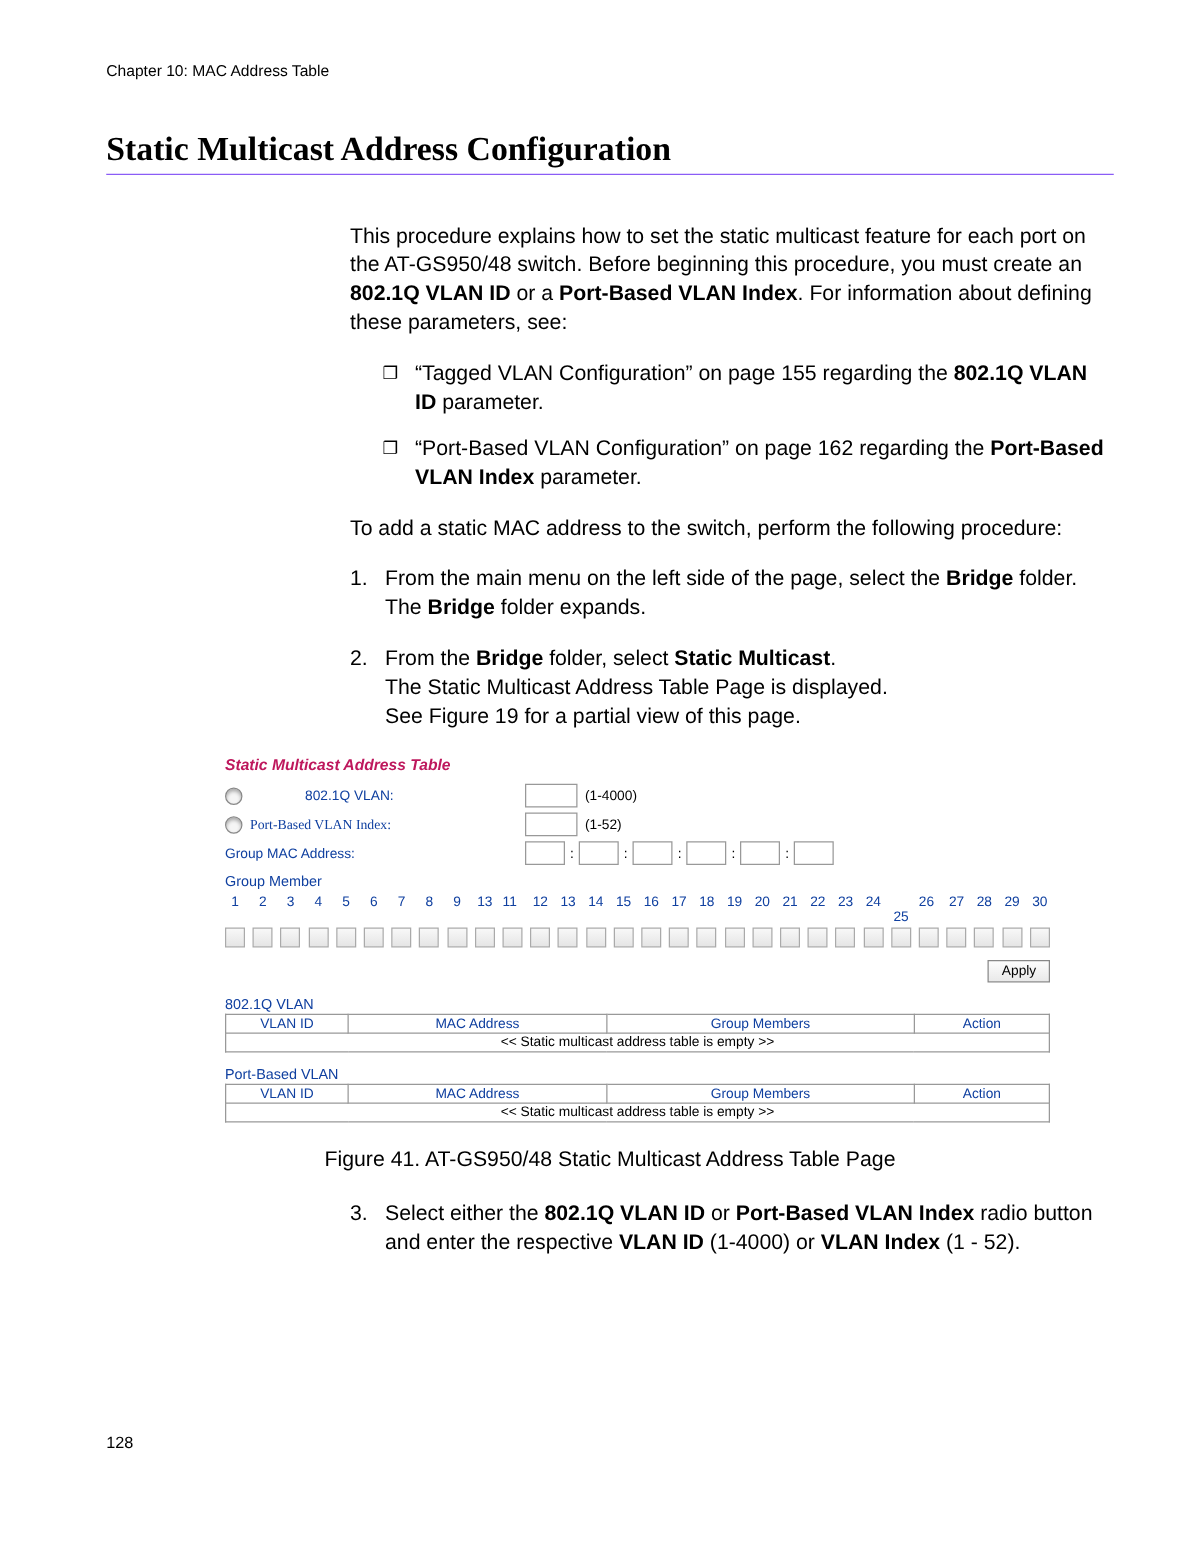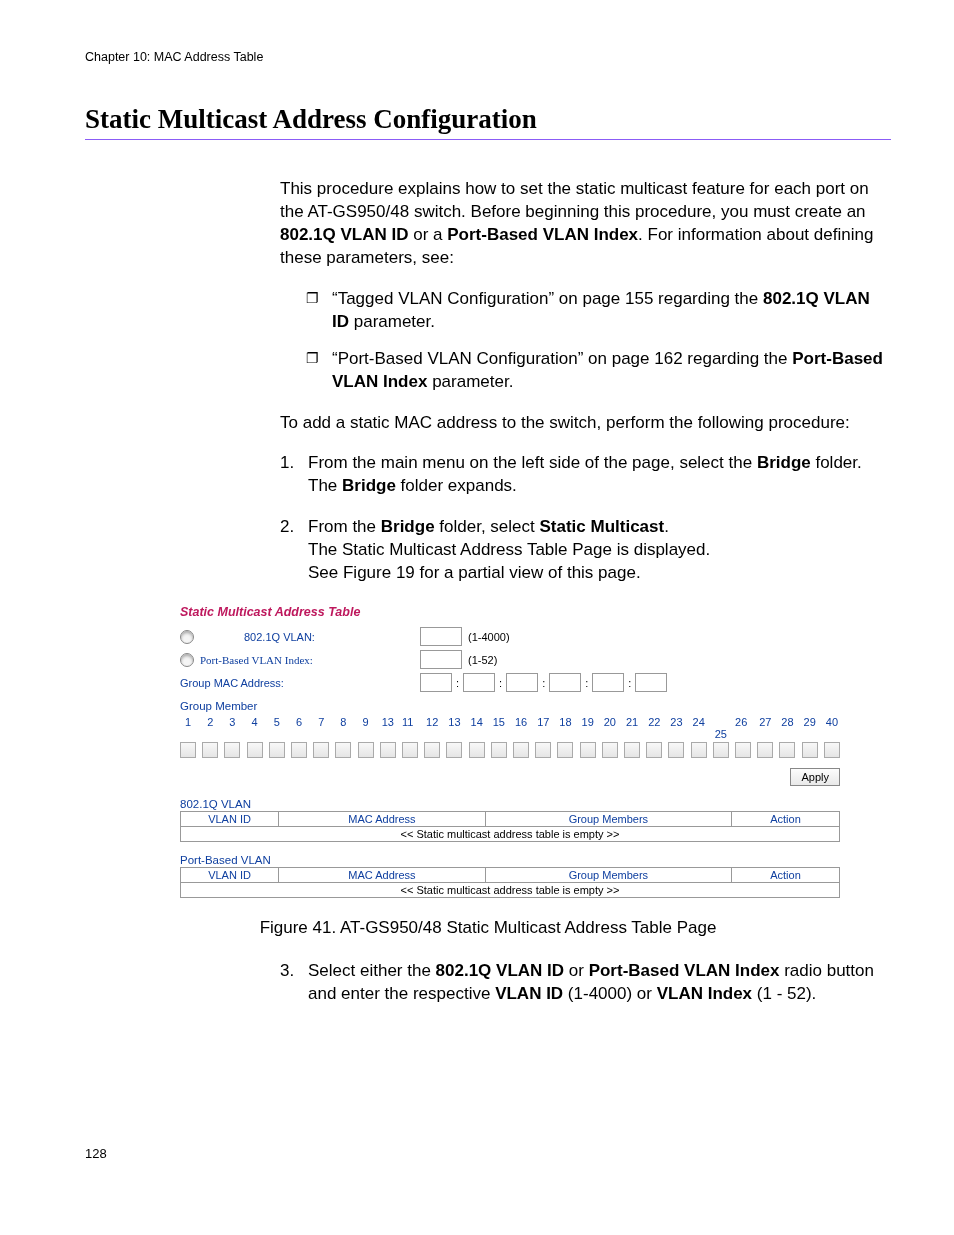--- a/index.html
+++ b/index.html
@@ -262,21 +262,21 @@
         <span style="width: 16px; text-align: center;">20</span>
         <span style="width: 16px; text-align: center;">21</span>
         <span style="width: 16px; text-align: center;">22</span>
         <span style="width: 16px; text-align: center;">23</span>
         <span style="width: 16px; text-align: center;">24</span>
         <span style="width: 16px; text-align: center; margin-top: 12px;">25</span>
         <span style="width: 16px; text-align: left;">26</span>
         <span style="width: 16px; text-align: center;">27</span>
         <span style="width: 16px; text-align: center;">28</span>
         <span style="width: 16px; text-align: center;">29</span>
-        <span style="width: 16px; text-align: center;">40</span>
+        <span style="width: 16px; text-align: center;">30</span>
       </div>
     <div class="checks-row" id="port-checks">
         <span class="chk"></span>
         <span class="chk"></span>
         <span class="chk"></span>
         <span class="chk"></span>
         <span class="chk"></span>
         <span class="chk"></span>
         <span class="chk"></span>
         <span class="chk"></span>

